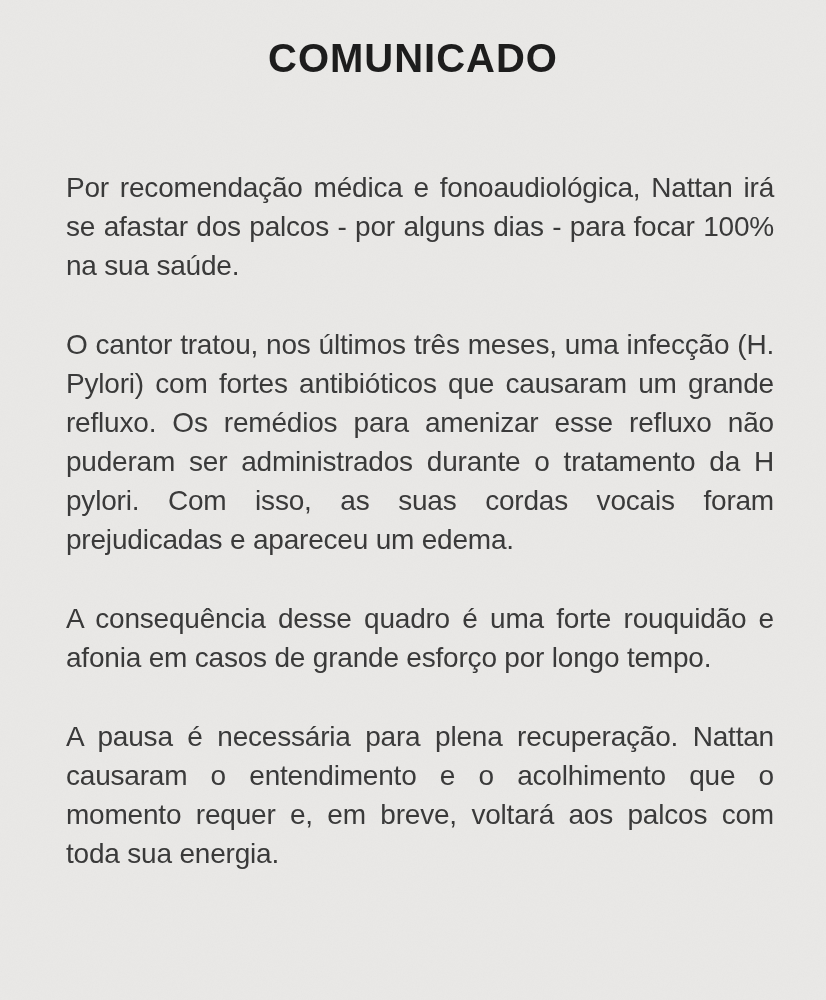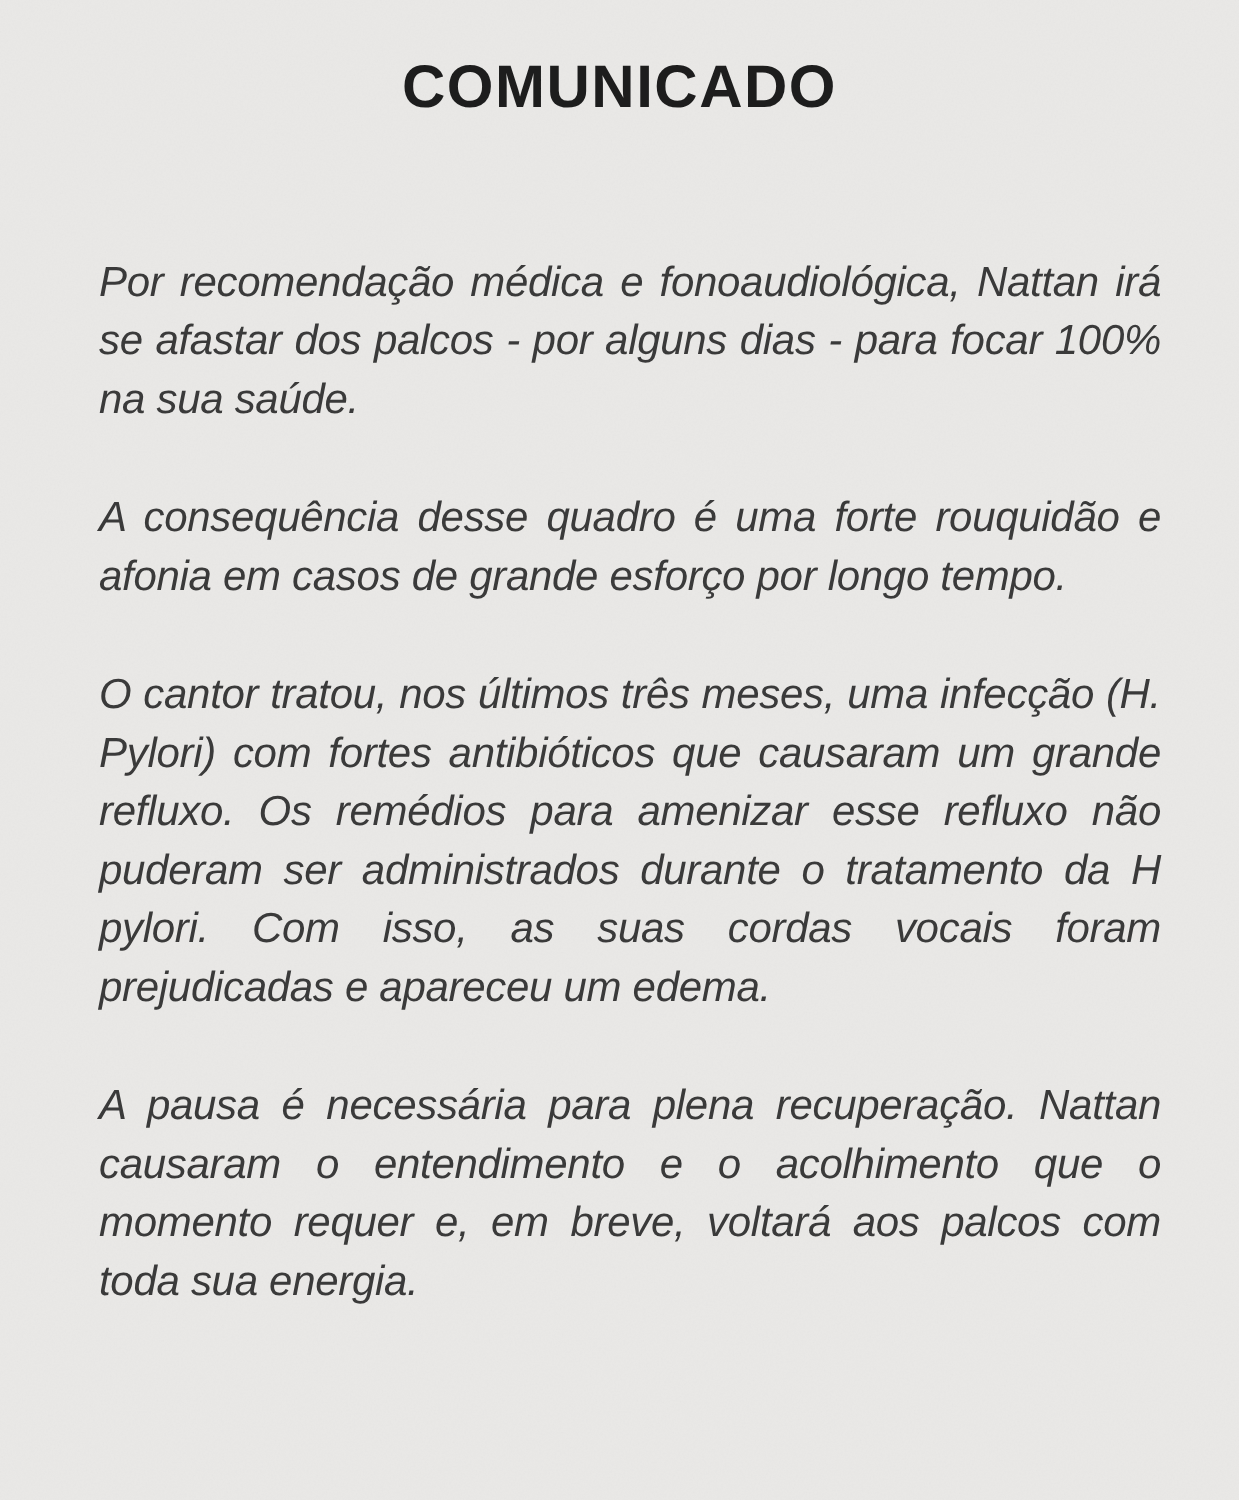--- a/index.html
+++ b/index.html
@@ -32,21 +32,20 @@
     font-size: 40px;
     font-weight: bold;
     letter-spacing: 1px;
     color: var(--title-color, #1d1d1d);
     line-height: 44px;
   }
   .content {
     position: relative;
     padding: 88px 52px 0 66px;
     box-sizing: border-box;
-    font-style: italic;
   }
   .para {
     margin: 0 0 40px 0;
     font-size: 28px;
     line-height: 39px;
     letter-spacing: -0.2px;
     color: var(--text-color, #3a3a3a);
     text-align: justify;
     text-justify: inter-word;
   }
@@ -65,18 +64,18 @@
         <feFuncA type="linear" slope="0.07" intercept="0"></feFuncA>
       </feComponentTransfer>
     </filter>
     <rect width="100%" height="100%" filter="url(#paperNoise)"></rect>
   </svg>
 
   <h1 class="title">COMUNICADO</h1>
 
   <div class="content">
     <p class="para">Por recomendação médica e fonoaudiológica, Nattan irá se afastar dos palcos - por alguns dias - para focar 100% na sua saúde.</p>
+    <p class="para">O cantor tratou, nos últimos três meses, uma infecção (H. Pylori) com fortes antibióticos que causaram um grande refluxo. Os remédios para amenizar esse refluxo não puderam ser administrados durante o tratamento da H pylori. Com isso, as suas cordas vocais foram prejudicadas e apareceu um edema.</p>
     <p class="para">A consequência desse quadro é uma forte rouquidão e afonia em casos de grande esforço por longo tempo.</p>
-    <p class="para">O cantor tratou, nos últimos três meses, uma infecção (H. Pylori) com fortes antibióticos que causaram um grande refluxo. Os remédios para amenizar esse refluxo não puderam ser administrados durante o tratamento da H pylori. Com isso, as suas cordas vocais foram prejudicadas e apareceu um edema.</p>
     <p class="para">A pausa é necessária para plena recuperação. Nattan causaram o entendimento e o acolhimento que o momento requer e, em breve, voltará aos palcos com toda sua energia.</p>
   </div>
 
 </div>
 
 </body></html>

